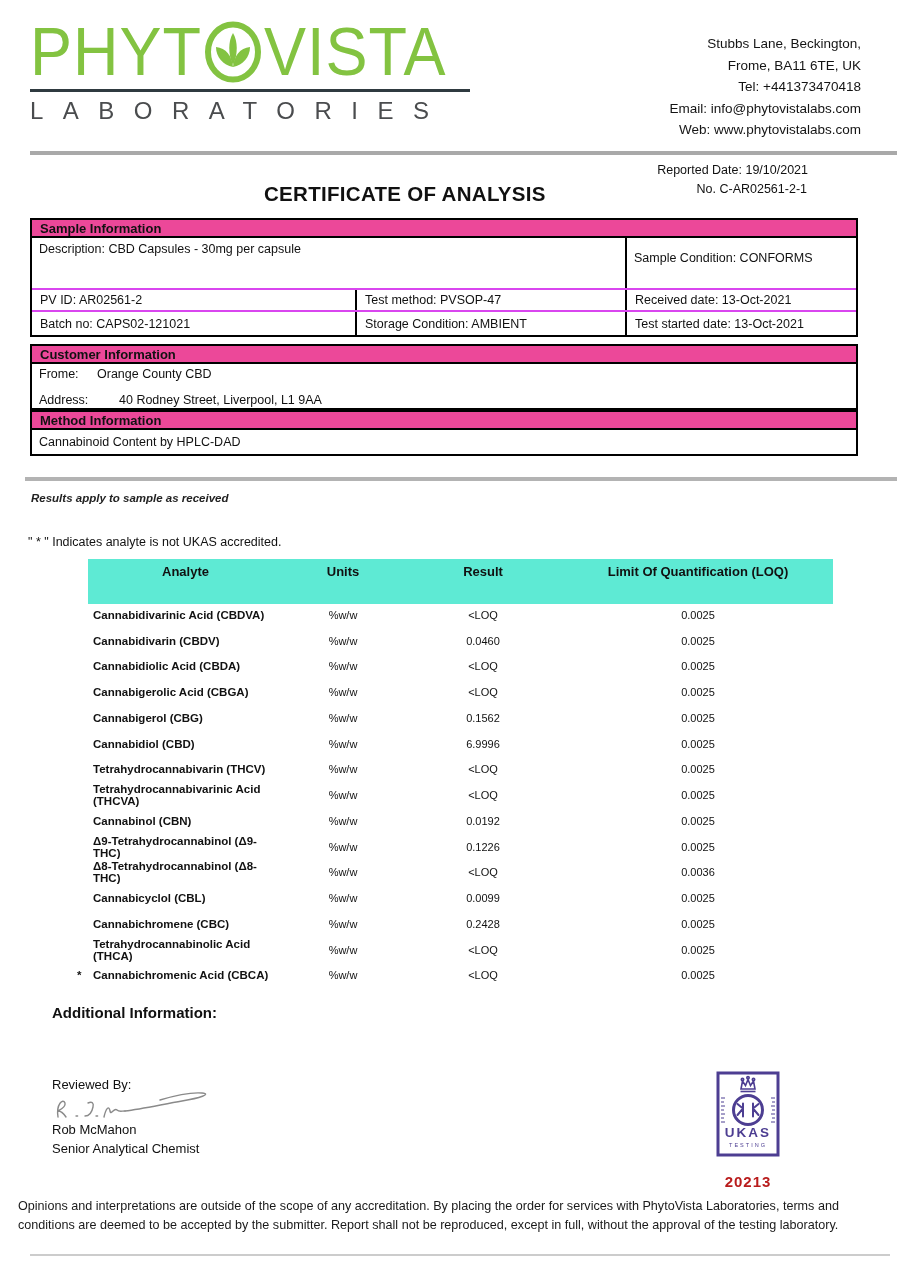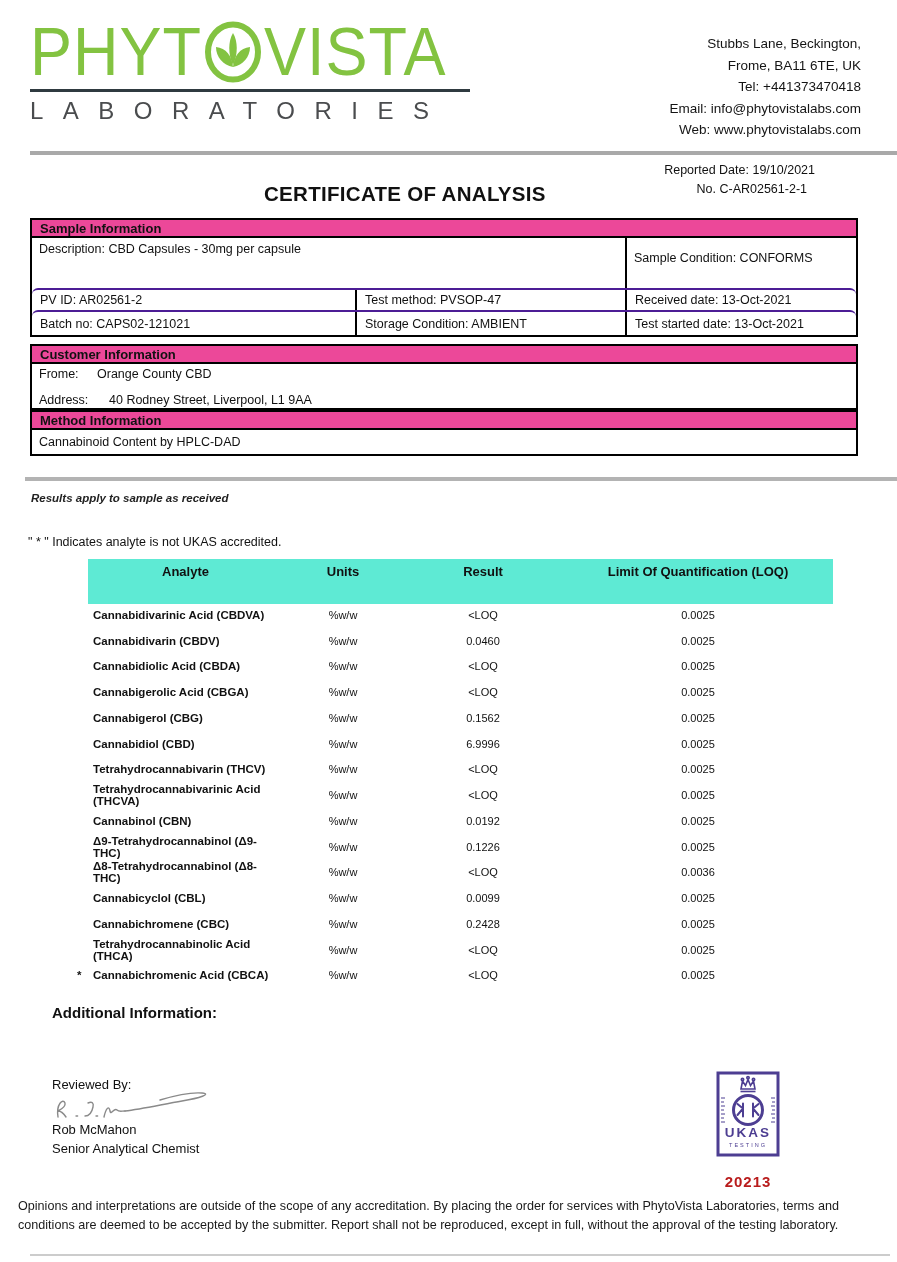--- a/index.html
+++ b/index.html
@@ -16,43 +16,43 @@
   .lab-line { margin-top:5px; font-size:24px; color:#4a4c4e; letter-spacing:19.5px; white-space:nowrap; }
 
   .contact { position:absolute; right:36px; top:33px; text-align:right; font-size:13.5px; line-height:21.5px; color:#141414; }
 
   .divider1 { position:absolute; left:30px; top:151px; width:867px; height:4px; background:#a9a9a9; }
   .divider2 { position:absolute; left:25px; top:477px; width:872px; height:4px; background:#b3b3b3; }
   .divider3 { position:absolute; left:30px; top:1254px; width:860px; height:2px; background:#cccccc; }
 
   
   .heading { position:absolute; left:264px; top:182px; font-size:20.5px; font-weight:bold; letter-spacing:0.3px; }
-  .reported-date { position:absolute; right:82px; top:163px; font-size:12.5px; }
+  .reported-date { position:absolute; right:89px; top:163px; font-size:12.5px; }
   .report-no { position:absolute; right:90px; top:182px; font-size:12.5px; }
 
   
   .box { position:absolute; left:30px; width:828px; border:2px solid #000; background:#fff; font-size:12.5px; }
   .bar { height:18px; line-height:18px; background:#ec4899; border-bottom:2px solid #000; font-weight:bold; font-size:13px; padding-left:8px; }
   .sample-box { top:218px; }
   .s-r1 { display:flex; height:50px; }
   .c-desc { width:595px; border-right:2px solid #000; padding:4px 7px; }
   .c-cond { flex:1; padding:13px 7px 0; }
-  .s-r2, .s-r3 { display:flex; border-top:2px solid #4c1d95;border-radius:6px; }
+  .s-r2, .s-r3 { display:flex; border-top:2px solid #d946ef; }
   .s-r2 { height:22px; }
   .s-r3 { height:25px; }
   .s-r2 > div, .s-r3 > div { display:flex; align-items:center; padding-left:8px; }
   .c-a { width:325px; border-right:2px solid #000; }
   .c-b { width:270px; border-right:2px solid #000; }
   .c-c { flex:1; }
 
   .customer-box { top:344px; }
   .cust-body { height:44px; padding:3px 7px 0; }
   .cust-row { display:flex; }
   .cust-row .lbl { width:58px; }
-  .cust-row.addr { margin-top:12px; }
+  .cust-row.addr { margin-top:12px;gap:10px; }
   .cust-row.addr .lbl { width:70px; }
 
   .method-box { top:410px; }
   .method-body { height:24px; display:flex; align-items:center; padding-left:7px; }
 
   
   .note-italic { position:absolute; left:31px; top:492px; font-size:11.5px; font-style:italic; font-weight:bold; color:#222; }
   .note-accred { position:absolute; left:28px; top:535px; font-size:12.5px; }
 
   

